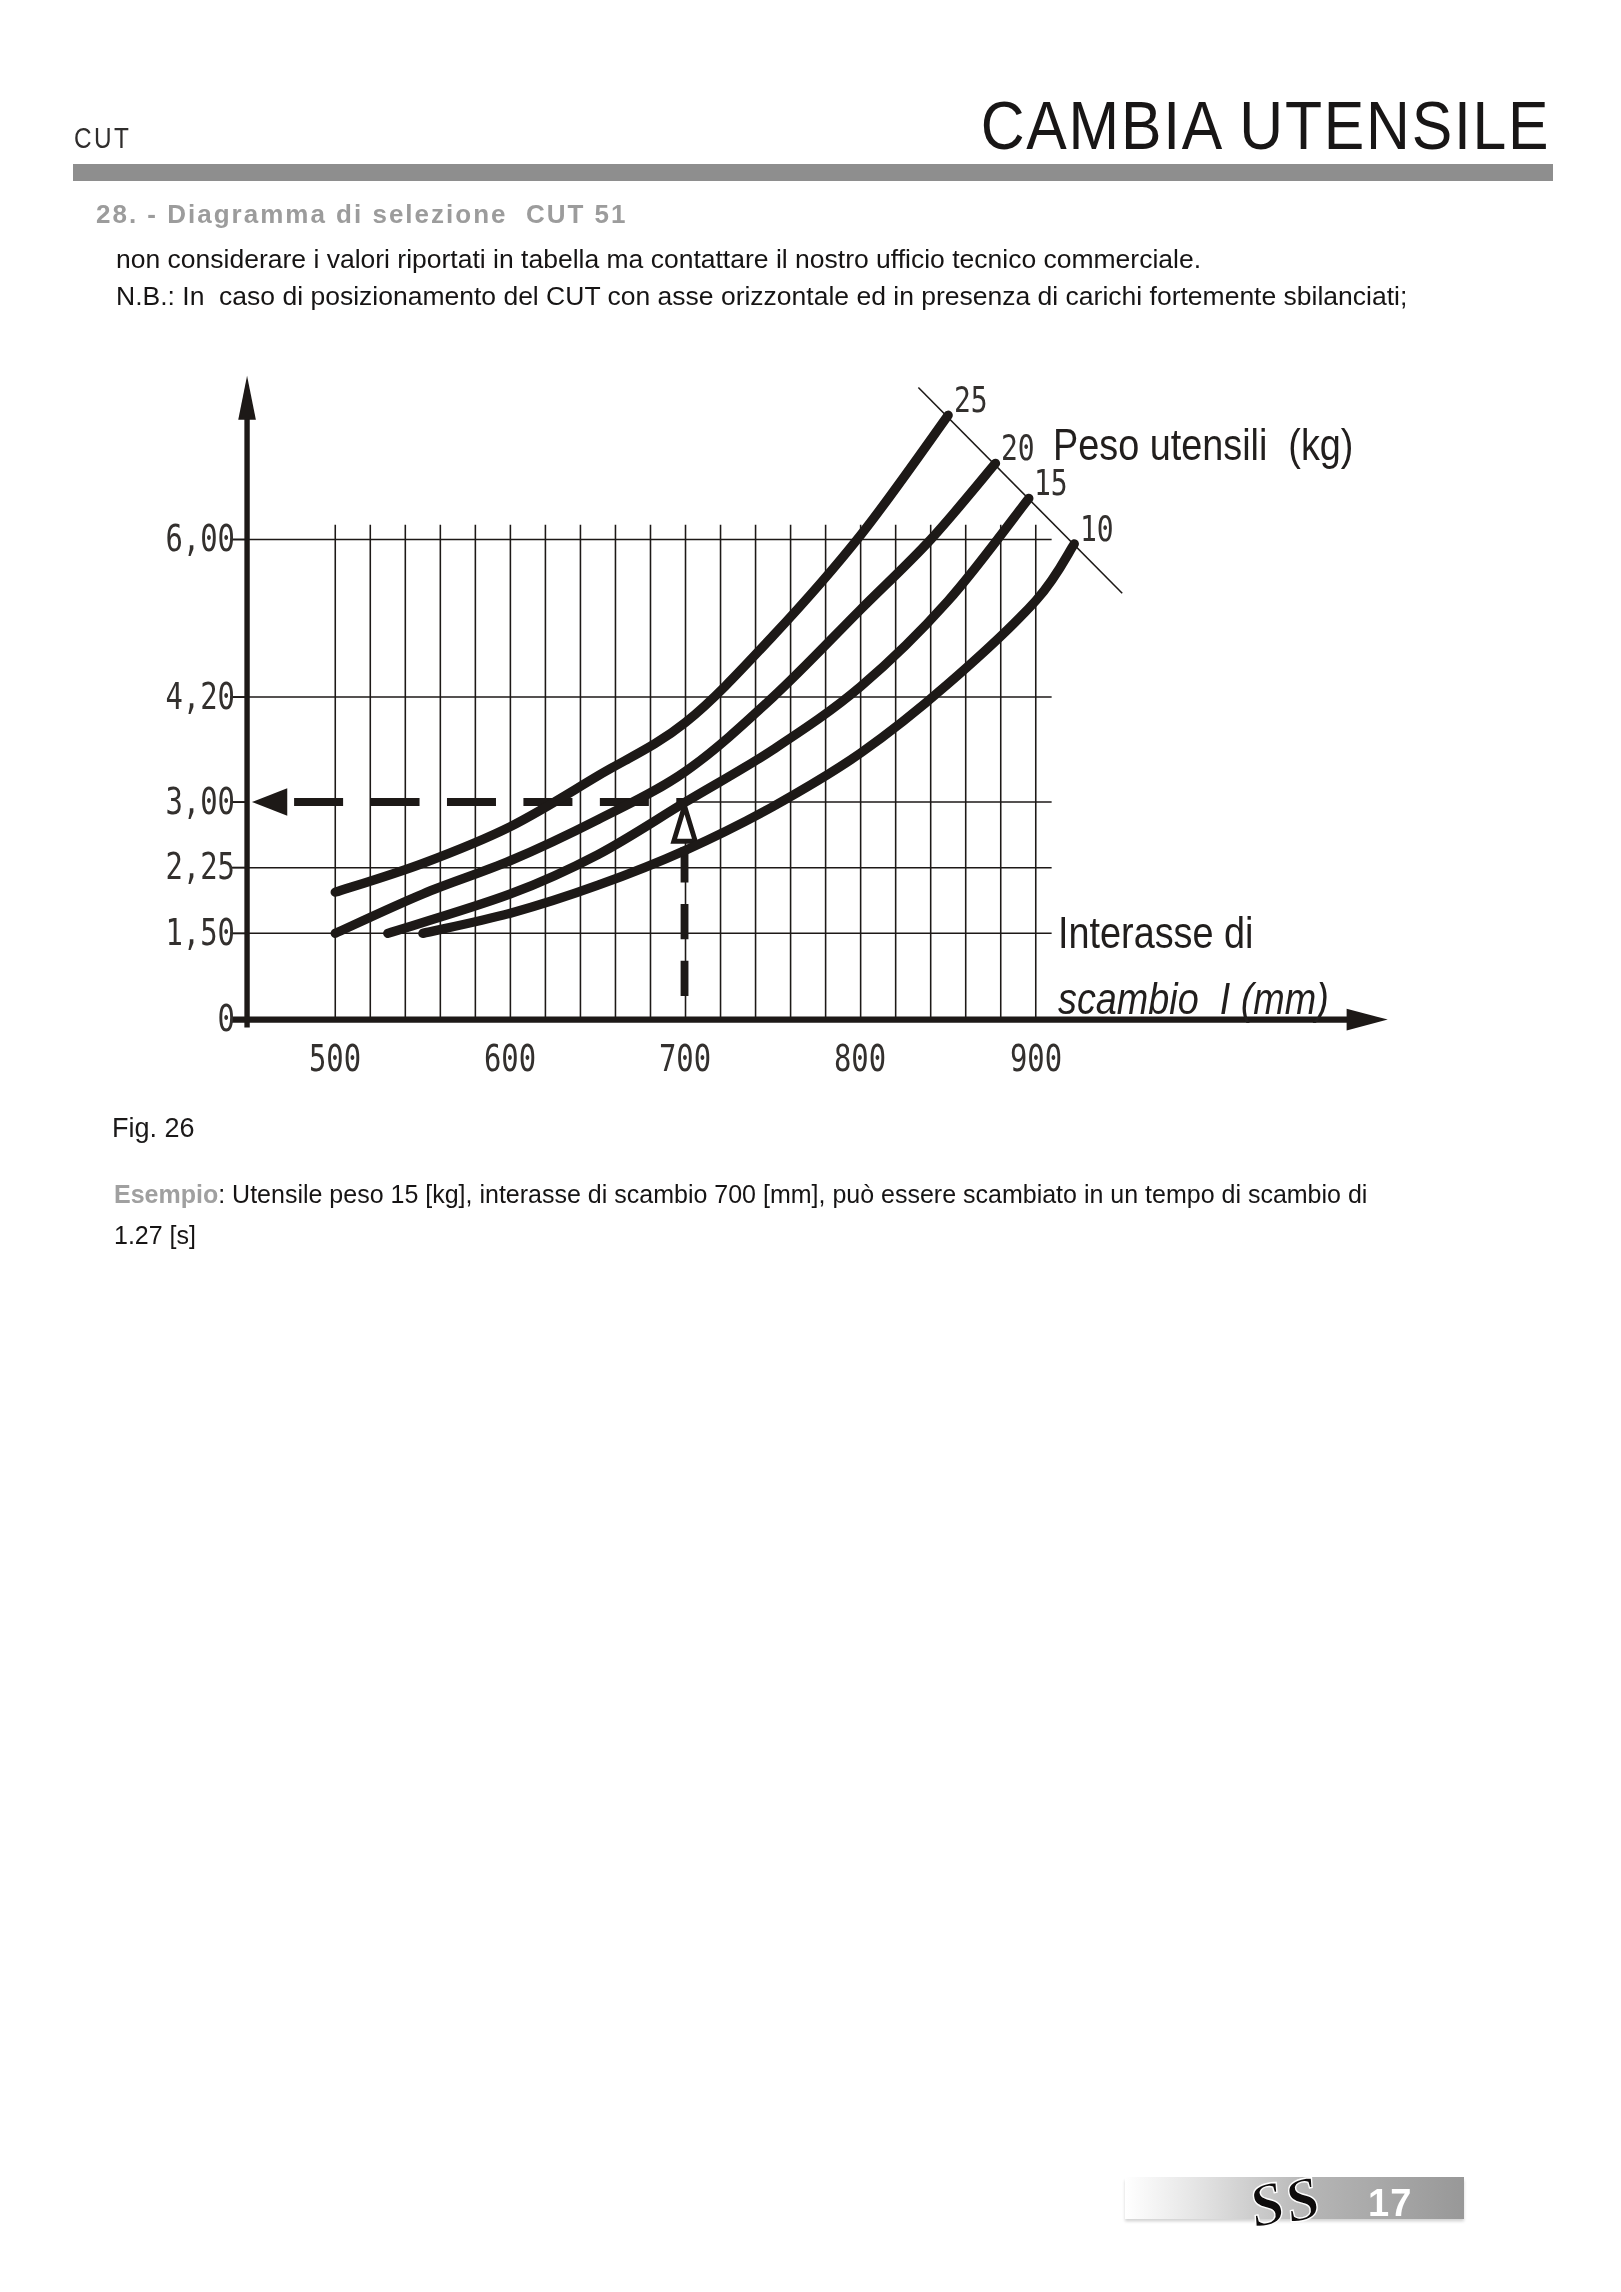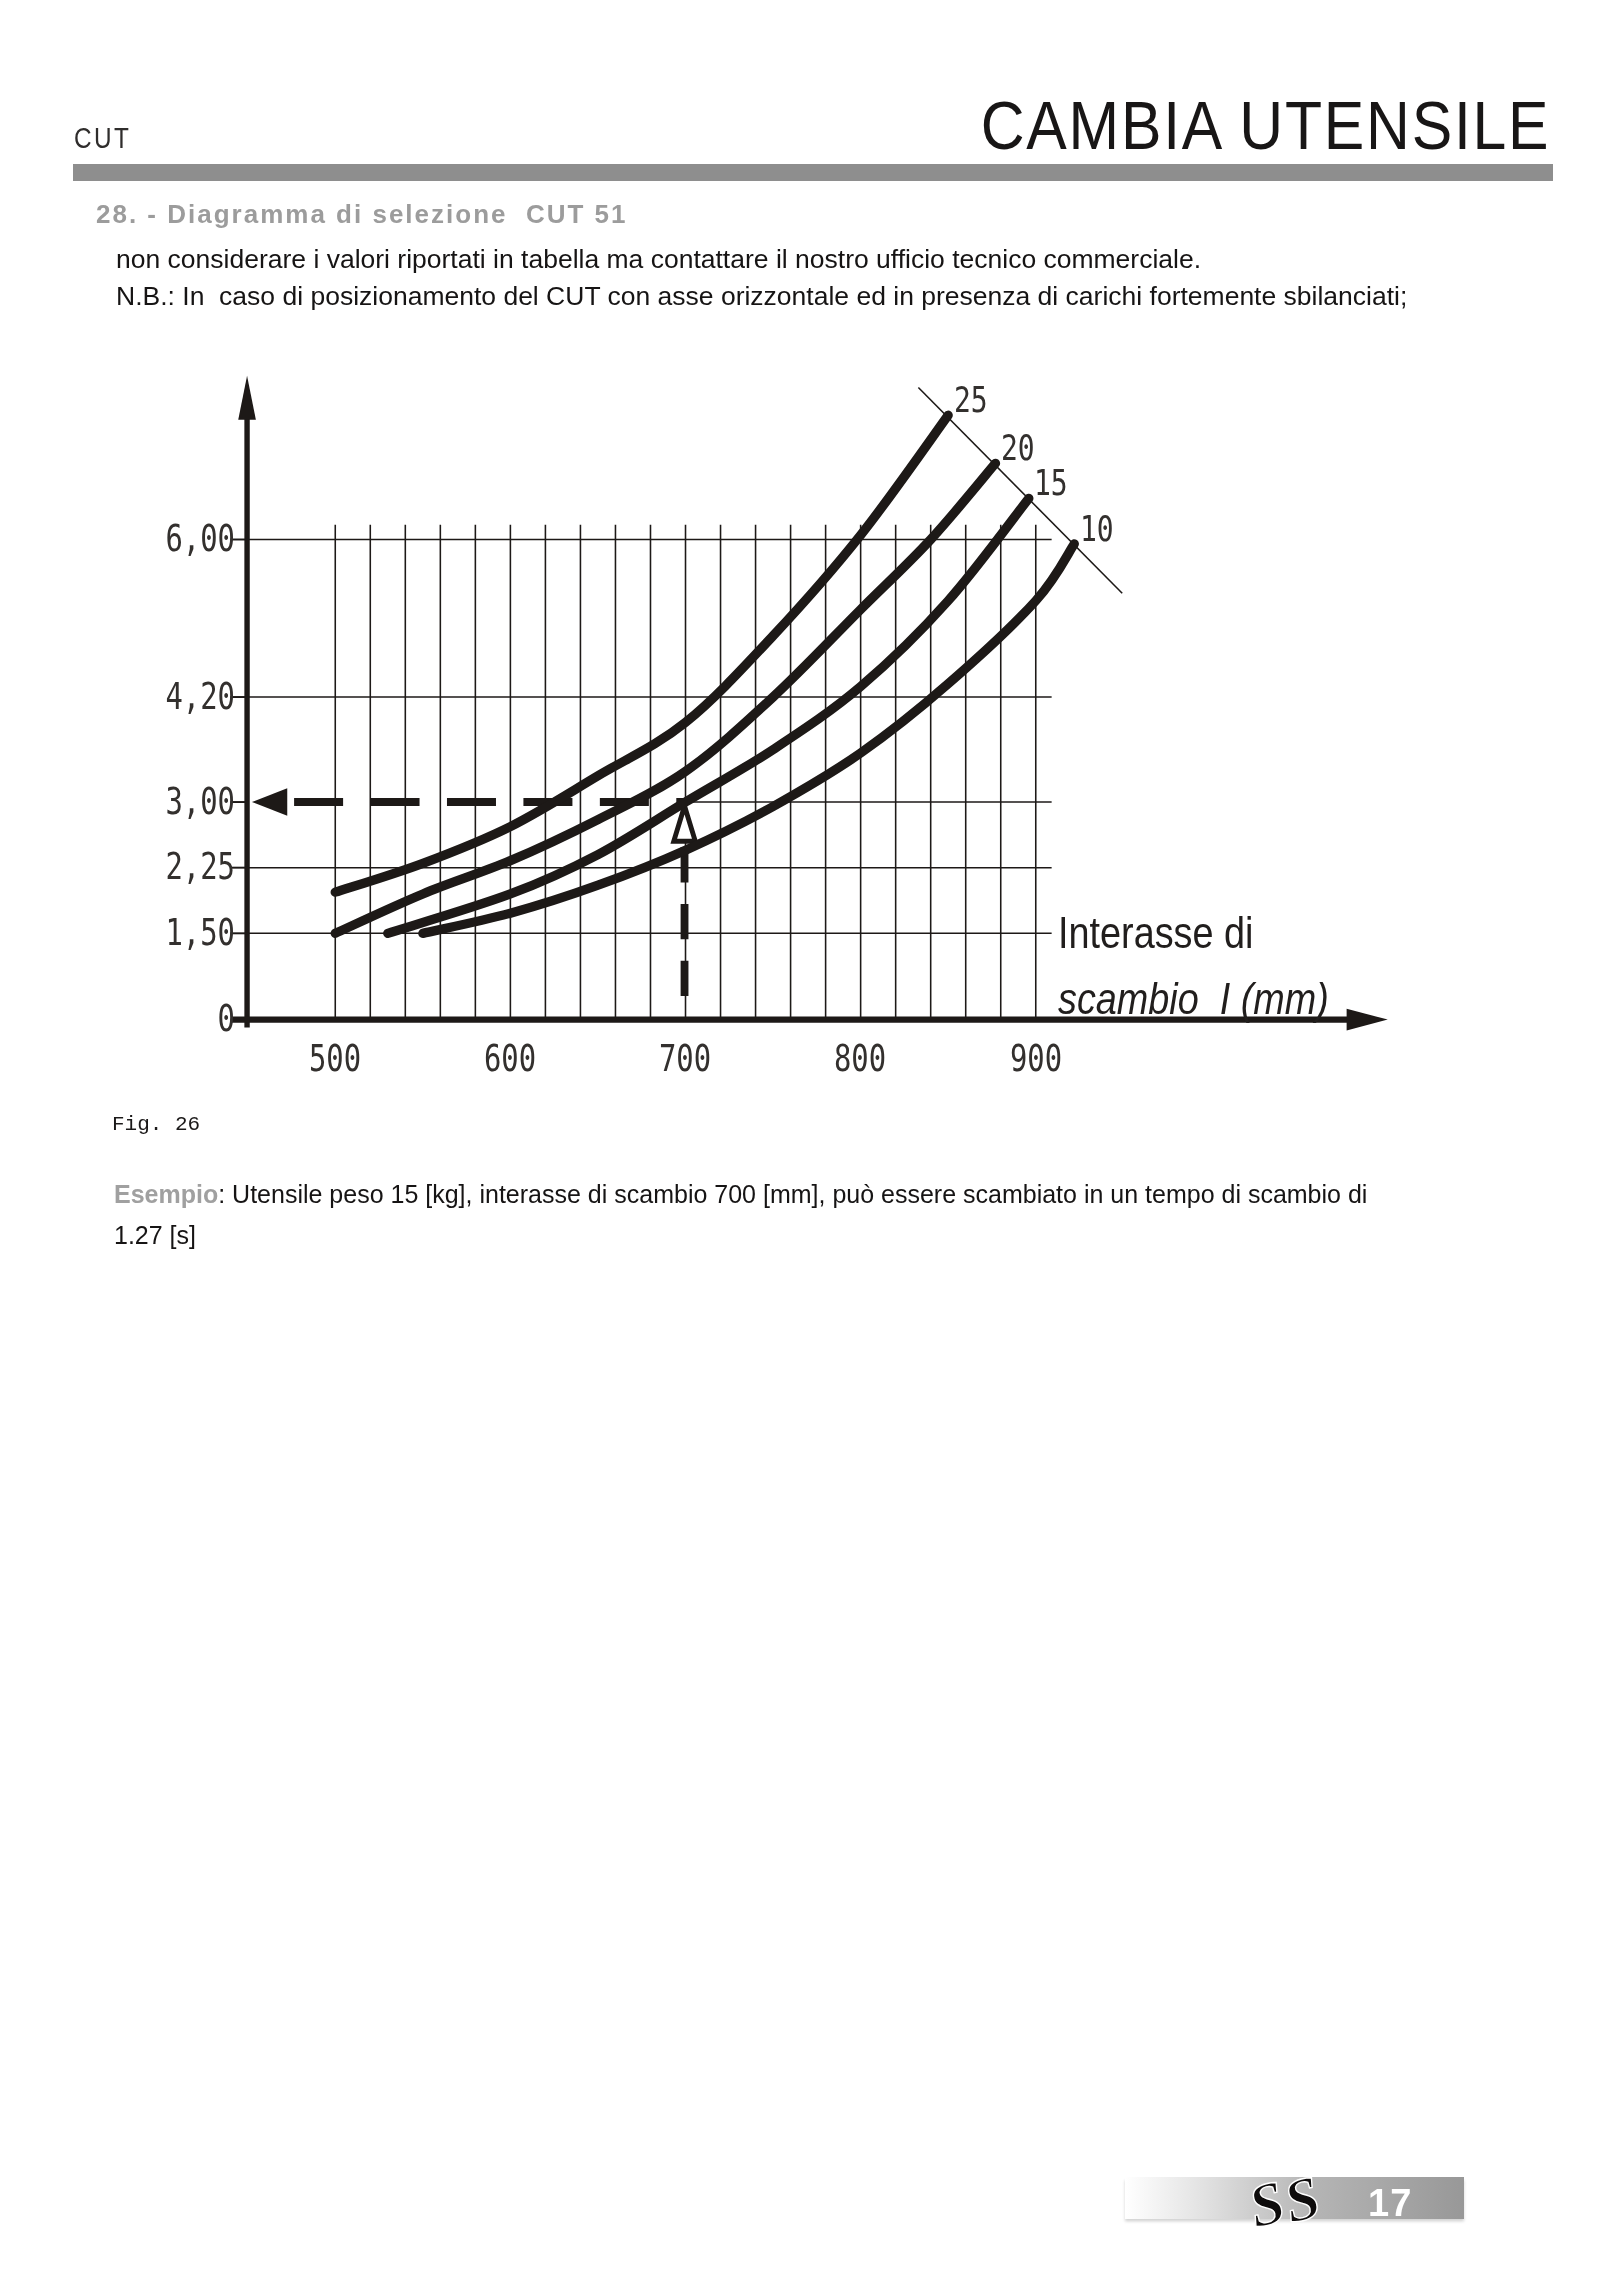--- a/index.html
+++ b/index.html
@@ -23,21 +23,21 @@
   #chart{left:137px;top:363px;width:1304px;height:784px;}
   #chart svg{position:absolute;left:0;top:0;}
   .axis-title{position:absolute;font-size:45px;color:#211e1d;line-height:45px;}
   .tick-label{position:absolute;font-family:"DejaVu Sans Mono",monospace;font-size:37px;
               color:#33302e;transform:scaleX(0.78);transform-origin:center top;}
   .tick-y{text-align:right;width:98px;transform-origin:right center;}
   .curve-label{position:absolute;font-family:"DejaVu Sans Mono",monospace;font-size:35px;
                color:#33302e;transform:scaleX(0.8);transform-origin:left top;}
 
   
-  #fig-caption{left:112px;top:1113px;font-size:21px;color:#1b1919;font-family:Liberation Mono, monospace;}
+  #fig-caption{left:112px;top:1113px;font-size:27px;color:#1b1919;}
   #example{left:114px;top:1174px;width:1411px;font-size:25px;line-height:41px;color:#161414;}
   #example .ex-label{font-weight:bold;color:#a0a0a0;}
 
   
   #footer-bar{left:1125px;top:2177px;width:339px;height:42px;
               background:linear-gradient(to right,#ffffff 0%,#e6e6e6 20%,#b5b5b5 55%,#989898 100%);
               box-shadow:0 2.9px 2.9px rgba(0,0,0,0.18);}
   #footer-logo{left:1241px;top:2164px;width:110px;height:65px;}
   #page-number{left:1368px;top:2182px;font-size:38px;font-weight:bold;color:#ffffff;letter-spacing:1px;}
 </style>
@@ -96,20 +96,23 @@
       <line x1="95" y1="514.975" x2="114" y2="514.975" stroke="#1d1917" stroke-width="2"></line>
       <line x1="95" y1="581.95" x2="114" y2="581.95" stroke="#1d1917" stroke-width="2"></line>
       <line x1="797" y1="25" x2="1005" y2="235" stroke="#1d1917" stroke-width="1.6"></line>
       <path d="M202.0 540.0C216.9 535.1 261.6 521.7 291.4 510.5C321.1 499.3 350.9 487.9 380.7 473.0C410.5 458.1 440.3 438.9 470.1 421.2C499.8 403.5 529.6 390.6 559.4 366.7C589.2 342.9 619.0 310.2 648.8 278.3C678.5 246.5 708.3 213.1 738.1 175.6C767.9 138.1 812.6 73.7 827.4 53.3" fill="none" stroke="#1d1917" stroke-width="9.5" stroke-linecap="round"></path>
       <path d="M202.0 582.0C216.9 575.3 261.6 554.1 291.4 541.8C321.1 529.4 350.9 520.5 380.7 507.8C410.5 495.2 440.3 481.0 470.1 465.9C499.8 450.7 529.6 437.6 559.4 416.7C589.2 395.9 619.0 368.4 648.8 340.8C678.5 313.3 711.3 278.3 738.1 251.5C764.9 224.8 786.6 205.0 809.6 180.1C832.5 155.2 864.7 115.4 875.7 102.4" fill="none" stroke="#1d1917" stroke-width="9.5" stroke-linecap="round"></path>
       <path d="M255.6 582.0C276.5 575.3 345.0 555.2 380.7 541.8C416.4 528.4 440.3 517.2 470.1 501.6C499.8 486.0 529.6 465.9 559.4 448.0C589.2 430.1 619.0 414.1 648.8 394.4C678.5 374.8 708.3 355.4 738.1 330.1C767.9 304.8 798.9 274.6 827.4 242.6C856.0 210.6 896.0 155.5 909.7 138.1" fill="none" stroke="#1d1917" stroke-width="9.5" stroke-linecap="round"></path>
       <path d="M291.4 582.0C306.2 578.5 350.9 569.6 380.7 561.4C410.5 553.2 440.3 543.6 470.1 532.8C499.8 522.1 529.6 510.5 559.4 497.1C589.2 483.7 619.0 469.0 648.8 452.5C678.5 435.9 708.3 418.8 738.1 398.0C767.9 377.2 797.7 353.3 827.4 327.4C857.2 301.5 895.4 266.4 916.8 242.6C938.2 218.8 949.6 194.2 956.1 184.6" fill="none" stroke="#1d1917" stroke-width="9.5" stroke-linecap="round"></path>
     </svg>
 
 
+  <div class="axis-title" style="left:916px;top:59px;">
+    <span class="condensed ws-pre">Peso utensili  (kg)</span>
+  </div>
 
   <div class="axis-title" style="left:921px;top:547px;">
     <div><span class="condensed">Interasse di</span></div>
     <div style="margin-top:21px;font-style:italic;"><span class="condensed ws-pre">scambio  I (mm)</span></div>
   </div>
 
   <div id="y-ticks">
       <span class="tick-label tick-y" style="left: 0px; top: 154px;">6,00</span>
       <span class="tick-label tick-y" style="left: 0px; top: 312px;">4,20</span>
       <span class="tick-label tick-y" style="left: 0px; top: 417px;">3,00</span>

